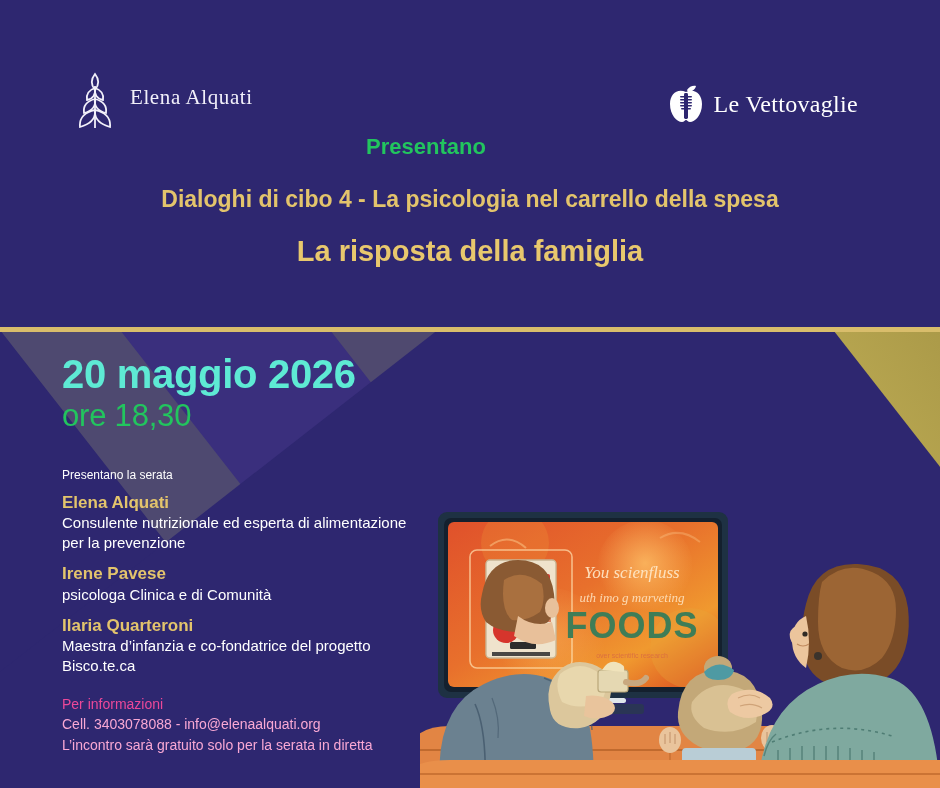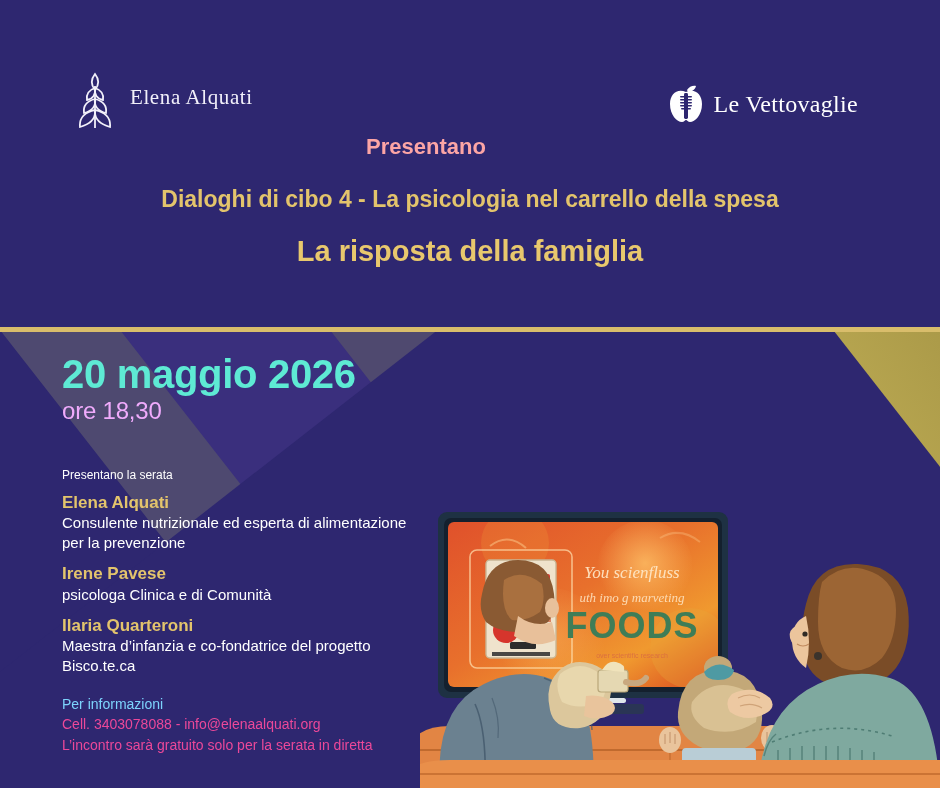--- a/index.html
+++ b/index.html
@@ -120,21 +120,21 @@
     font-size: 24px;
     letter-spacing: .3px;
   }
 
   
   .presentano {
     position: absolute;
     left: 0; top: 134px;
     width: 852px;
     text-align: center;
-    color: #fca5a5;
+    color: #22c55e;
     font-size: 22px;
     font-weight: bold;
     z-index: 8;
   }
   .series-line {
     position: absolute;
     left: 0; top: 186px;
     width: 940px;
     text-align: center;
     color: #e3c46c;
@@ -162,22 +162,22 @@
     z-index: 20;
   }
   .date-line {
     color: #5eead4;
     font-size: 40px;
     font-weight: bold;
     line-height: 1.12;
     letter-spacing: -0.3px;
   }
   .time-line {
-    color: #f0abfc;
-    font-size: 24px;
+    color: #22c55e;
+    font-size: 31px;
     font-weight: normal;
     line-height: 1.2;
     letter-spacing: -0.2px;
   }
 
   
   .speakers {
     position: absolute;
     left: 62px; top: 468px;
     z-index: 20;
@@ -204,26 +204,26 @@
   }
 
   
   .contact {
     position: absolute;
     left: 62px; top: 694px;
     z-index: 20;
     width: 420px;
   }
   .contact-head {
-    color: #7dd3fc;
+    color: #ec4899;
     font-size: 14px;
     line-height: 1.45;
   }
   .contact-line {
-    color: #ec4899;
+    color: #f9a8d4;
     font-size: 14px;
     line-height: 1.45;
   }
 
   
   .illustration {
     position: absolute;
     right: 0; bottom: 0;
     width: 520px; height: 290px;
     z-index: 15;

